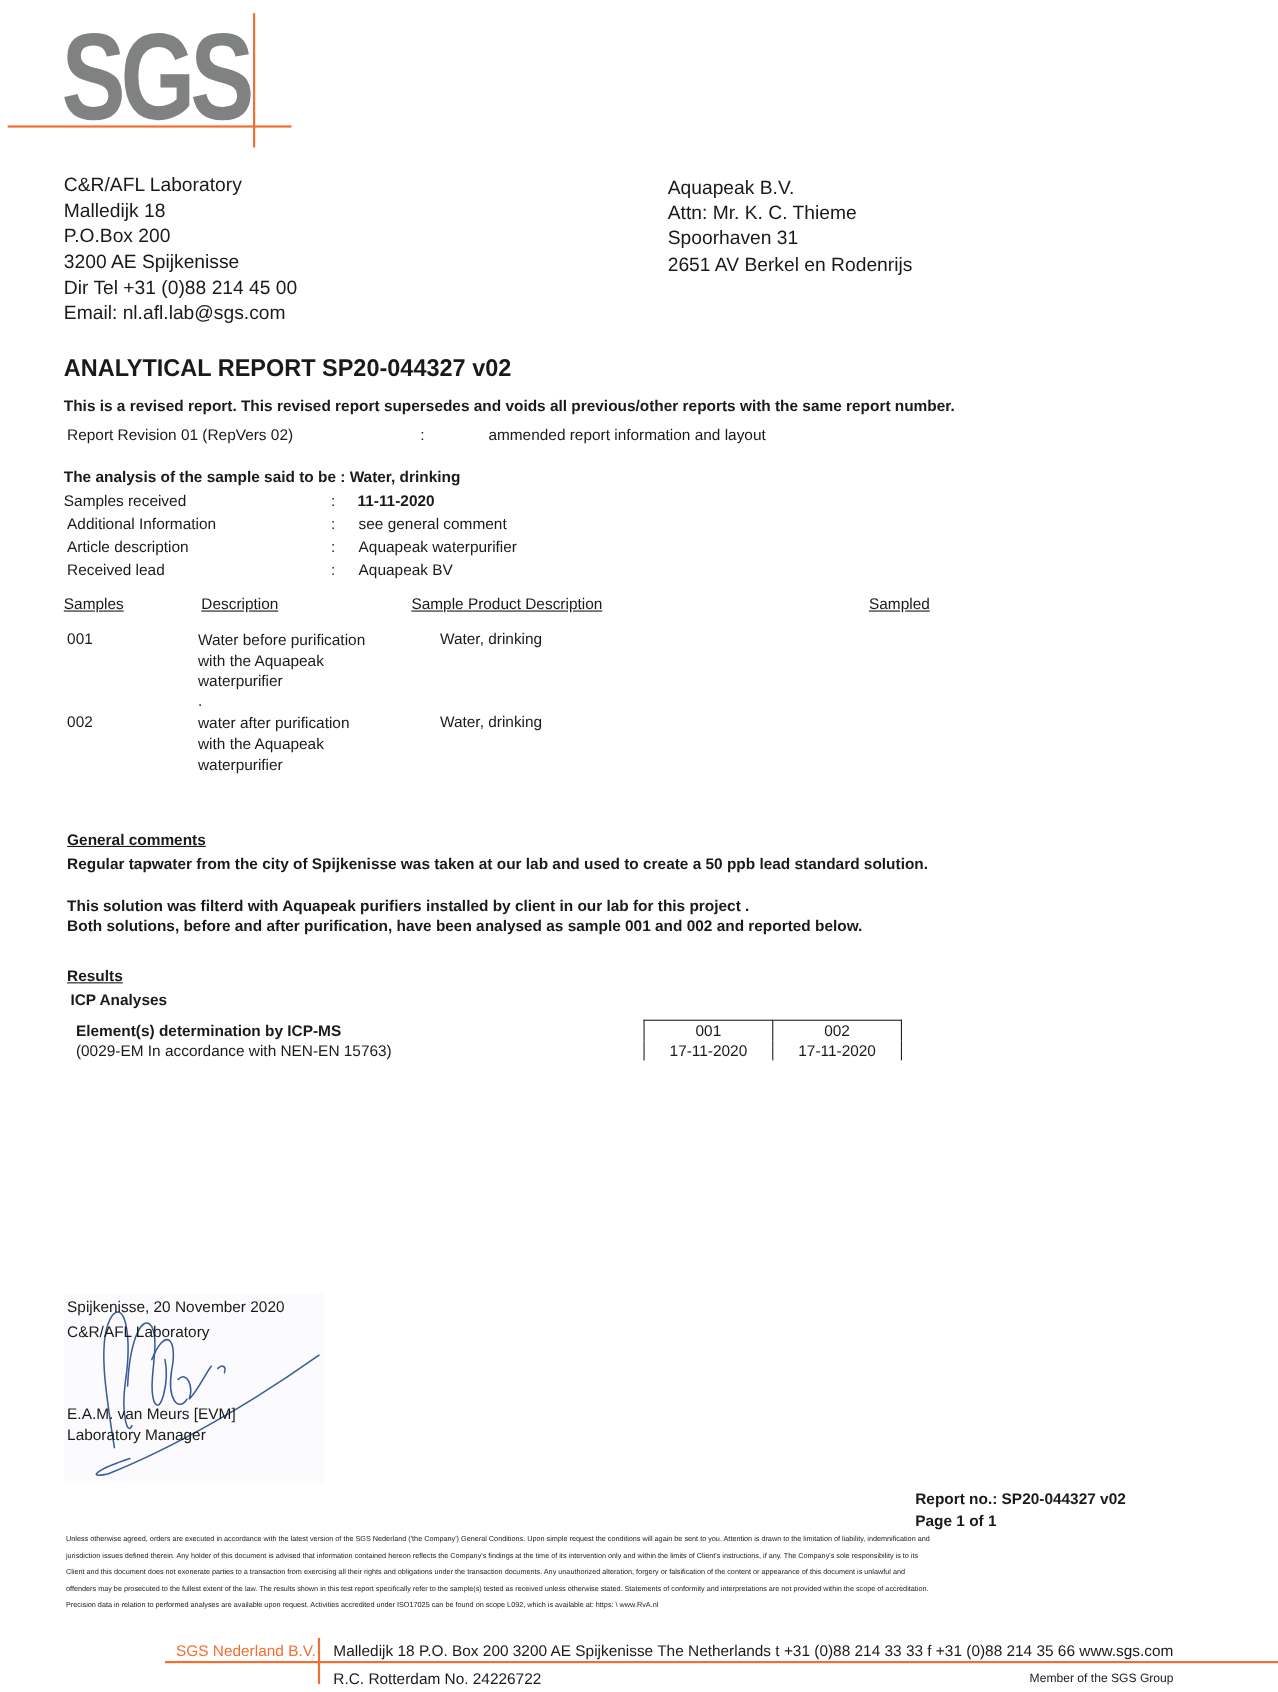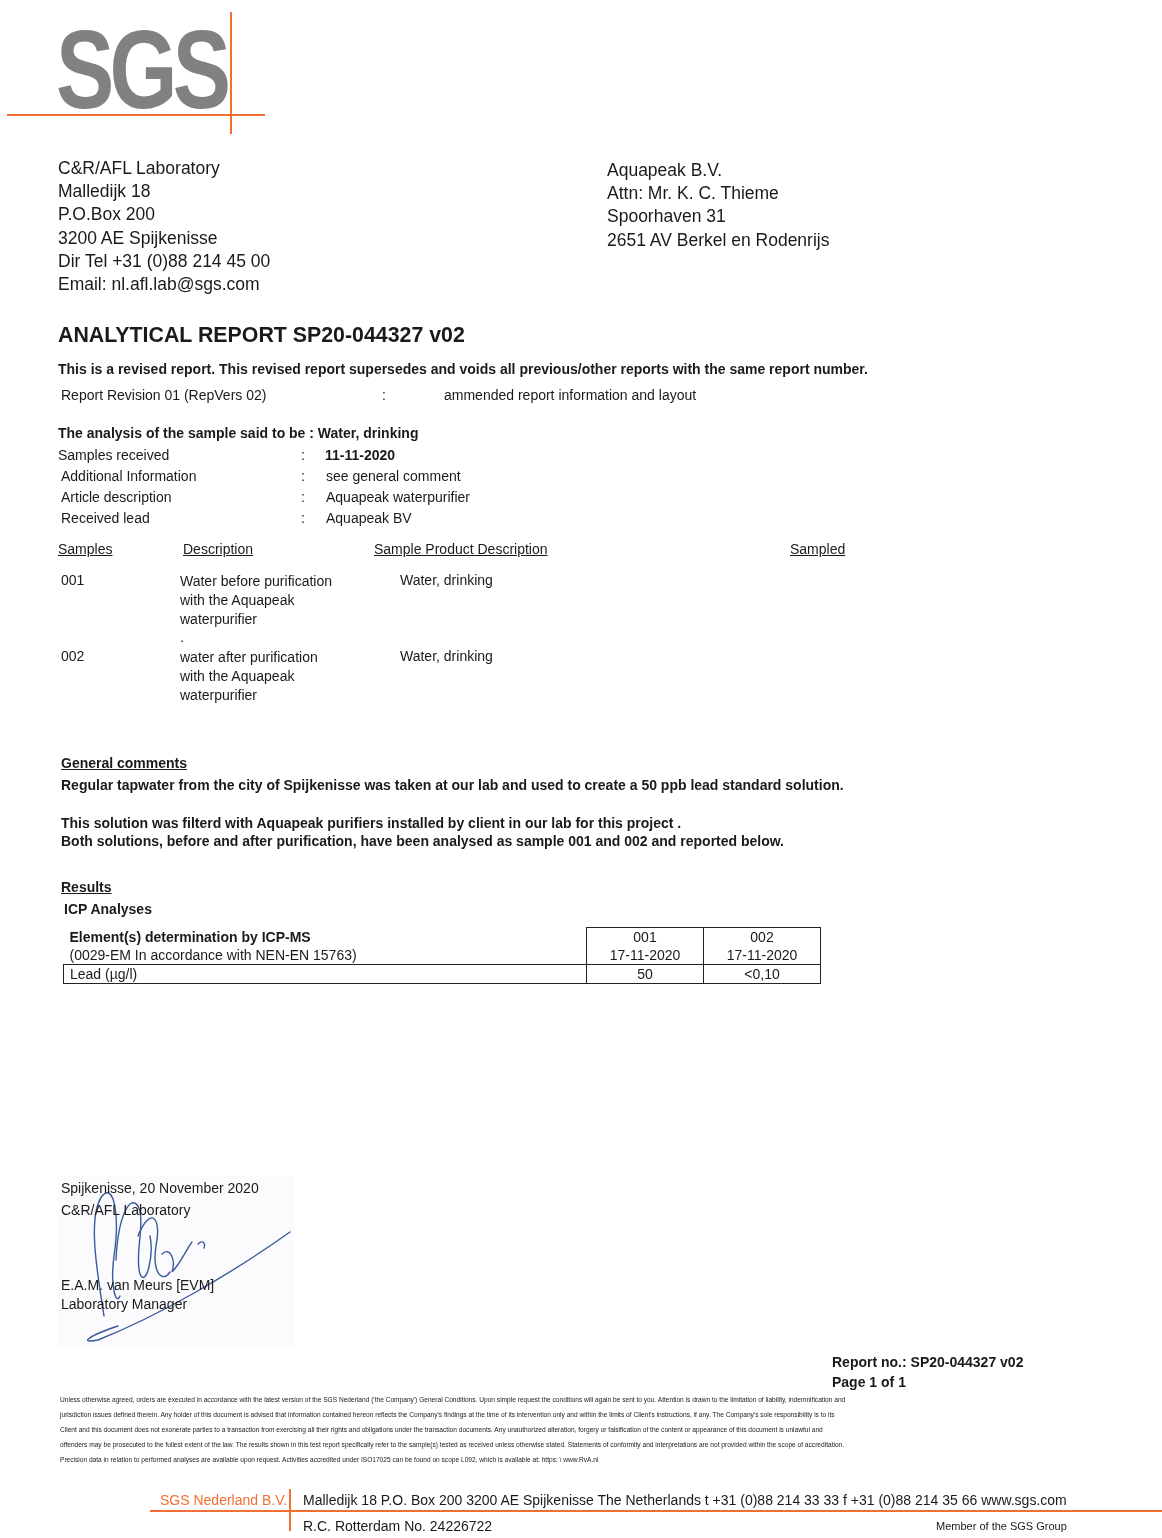--- a/index.html
+++ b/index.html
@@ -141,25 +141,20 @@
       <tr class="rt-top">
     <td class="rt-method" style="font-weight:700;">Element(s) determination by ICP-MS</td>
     <td class="rt-col">001</td>
     <td class="rt-col">002</td>
   </tr>
   <tr>
     <td class="rt-method">(0029-EM In accordance with NEN-EN 15763)</td>
     <td class="rt-col">17-11-2020</td>
     <td class="rt-col">17-11-2020</td>
   </tr>
-  <tr class="rt-data">
-    <td class="rt-method">Lead (µg/l)</td>
-    <td class="rt-col">50</td>
-    <td class="rt-col">&lt;0,10</td>
-  </tr>
 </tbody>
   </table>
 
 <div class="abs sig-area">
   <svg class="sig-svg" width="236" height="172" viewBox="0 0 236 172">
     <g fill="none" stroke="#3a5a9a" stroke-width="1.4" stroke-linecap="round">
       <path d="M60 150 C 30 160, 20 168, 40 164 C 100 140, 170 100, 232 56"></path>
       <path d="M46 140 C 38 90, 30 40, 44 20 C 56 6, 62 40, 56 80 C 52 110, 58 130, 62 120"></path>
       <path d="M58 84 C 60 40, 72 18, 80 30 C 88 46, 76 80, 82 98 C 88 112, 96 80, 92 60"></path>
       <path d="M80 60 C 92 30, 104 40, 98 70 C 94 96, 104 108, 112 96"></path>

